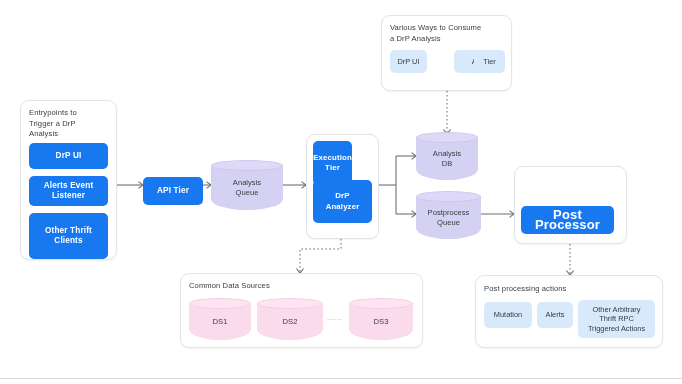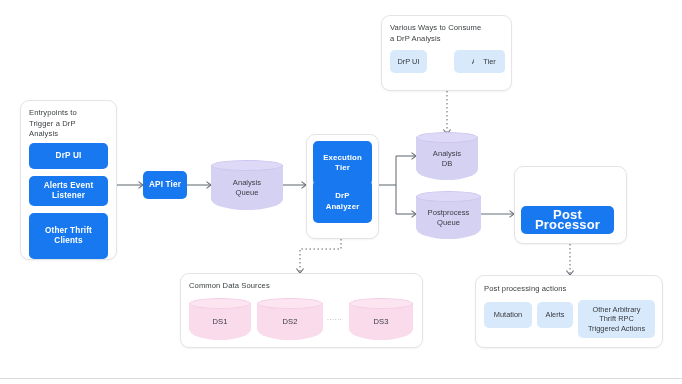--- a/index.html
+++ b/index.html
@@ -170,31 +170,31 @@
   </div>
   <div class="panel-title" style="left:29px; top:108px; width:84px;">Entrypoints to
 Trigger a DrP
 Analysis</div>
   <div class="blue-box" style="left:29px; top:143px; width:79px; height:26px;">DrP UI</div>
   <div class="blue-box" style="left:29px; top:176px; width:79px; height:30px; white-space:pre-line;">Alerts Event
 Listener</div>
   <div class="blue-box" style="left:29px; top:213px; width:79px; height:46px; white-space:pre-line;">Other Thrift
 Clients</div>
 
-  <div class="blue-box" style="left:143px; top:171px; width:44px; height:28px;">API Tier</div>
+  <div class="blue-box" style="left:143px; top:177px; width:60px; height:28px;">API Tier</div>
 
   <div class="cyl" style="left:211px; top:160px; width:72px; height:50px;">
     <div class="body"></div>
     <div class="top"></div>
     <div class="cyl-label">Analysis
 Queue</div>
   </div>
 
   <div class="panel" style="left:306px; top:134px; width:73px; height:105px;"></div>
-  <div class="blue-box small" style="left:313px; top:141px; width:59px; height:44px; white-space:pre-line;">Execution
+  <div class="blue-box small" style="left:313px; top:141px; width:39px; height:44px; white-space:pre-line;">Execution
 Tier</div>
   <div class="blue-box small" style="left:313px; top:180px; width:59px; height:43px; white-space:pre-line;">DrP
 Analyzer</div>
 
   <div class="cyl" style="left:416px; top:132px; width:62px; height:48px;">
     <div class="body"></div>
     <div class="top"></div>
     <div class="cyl-label">Analysis
 DB</div>
   </div>

